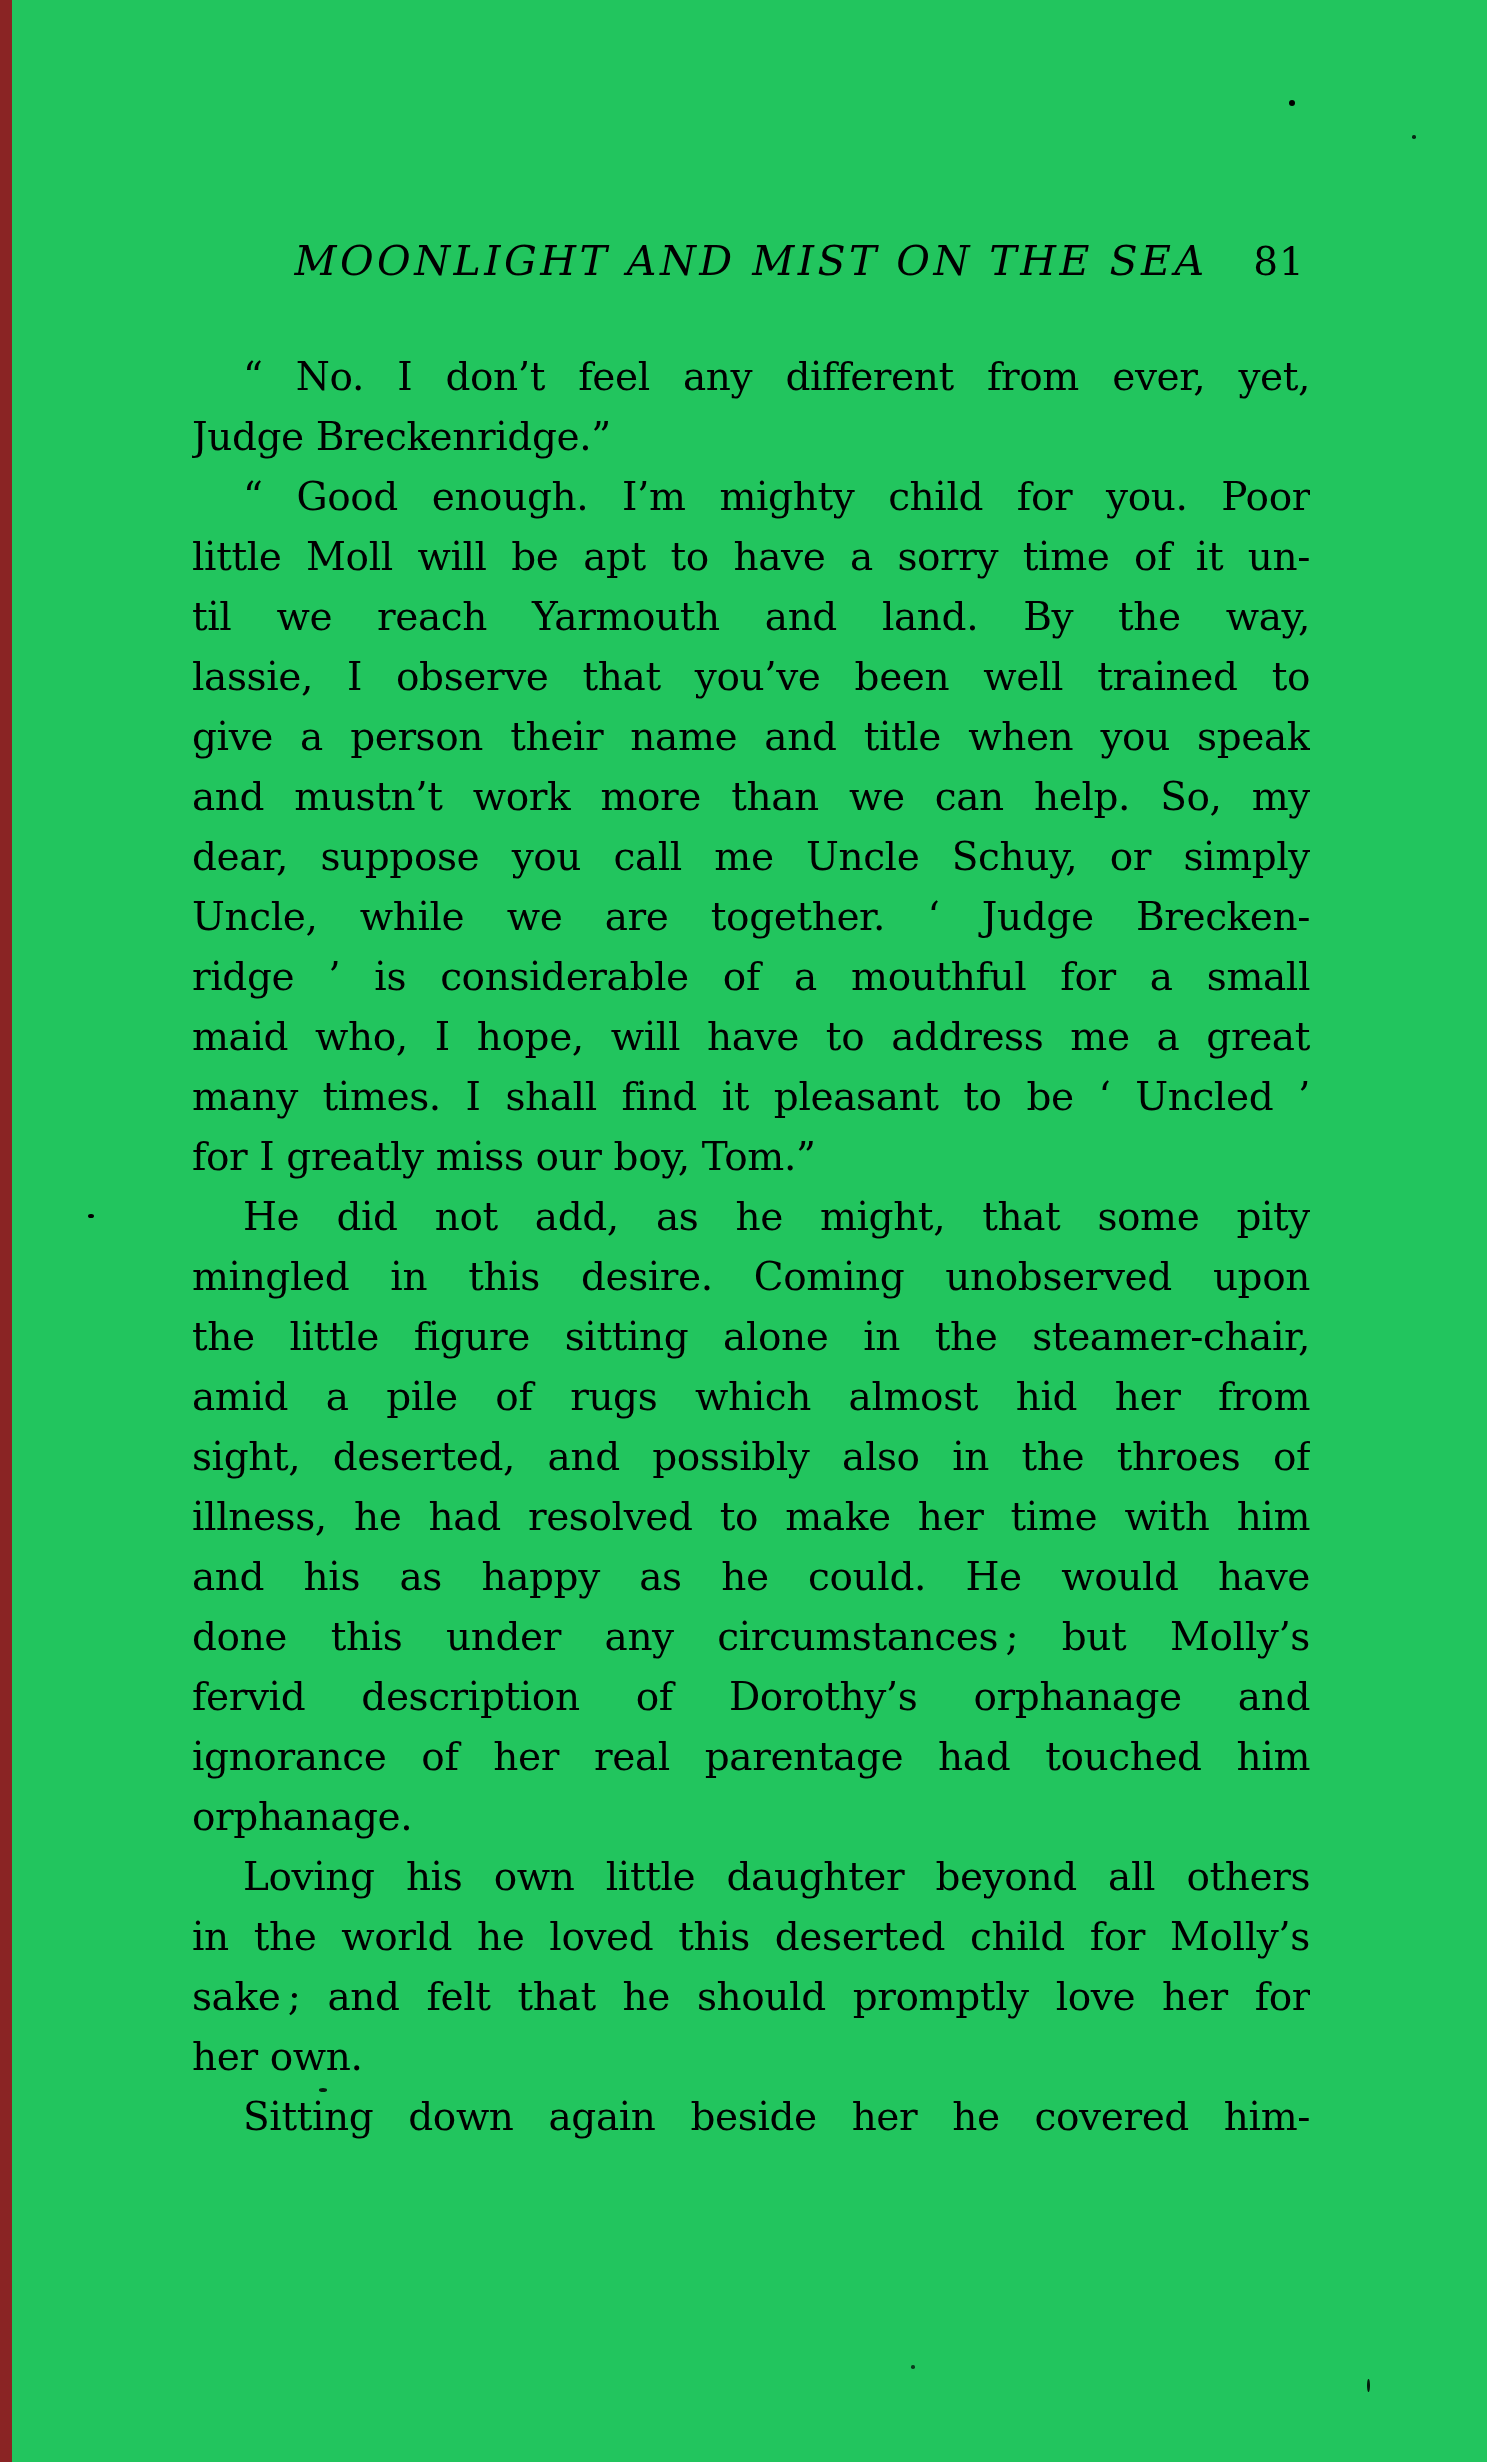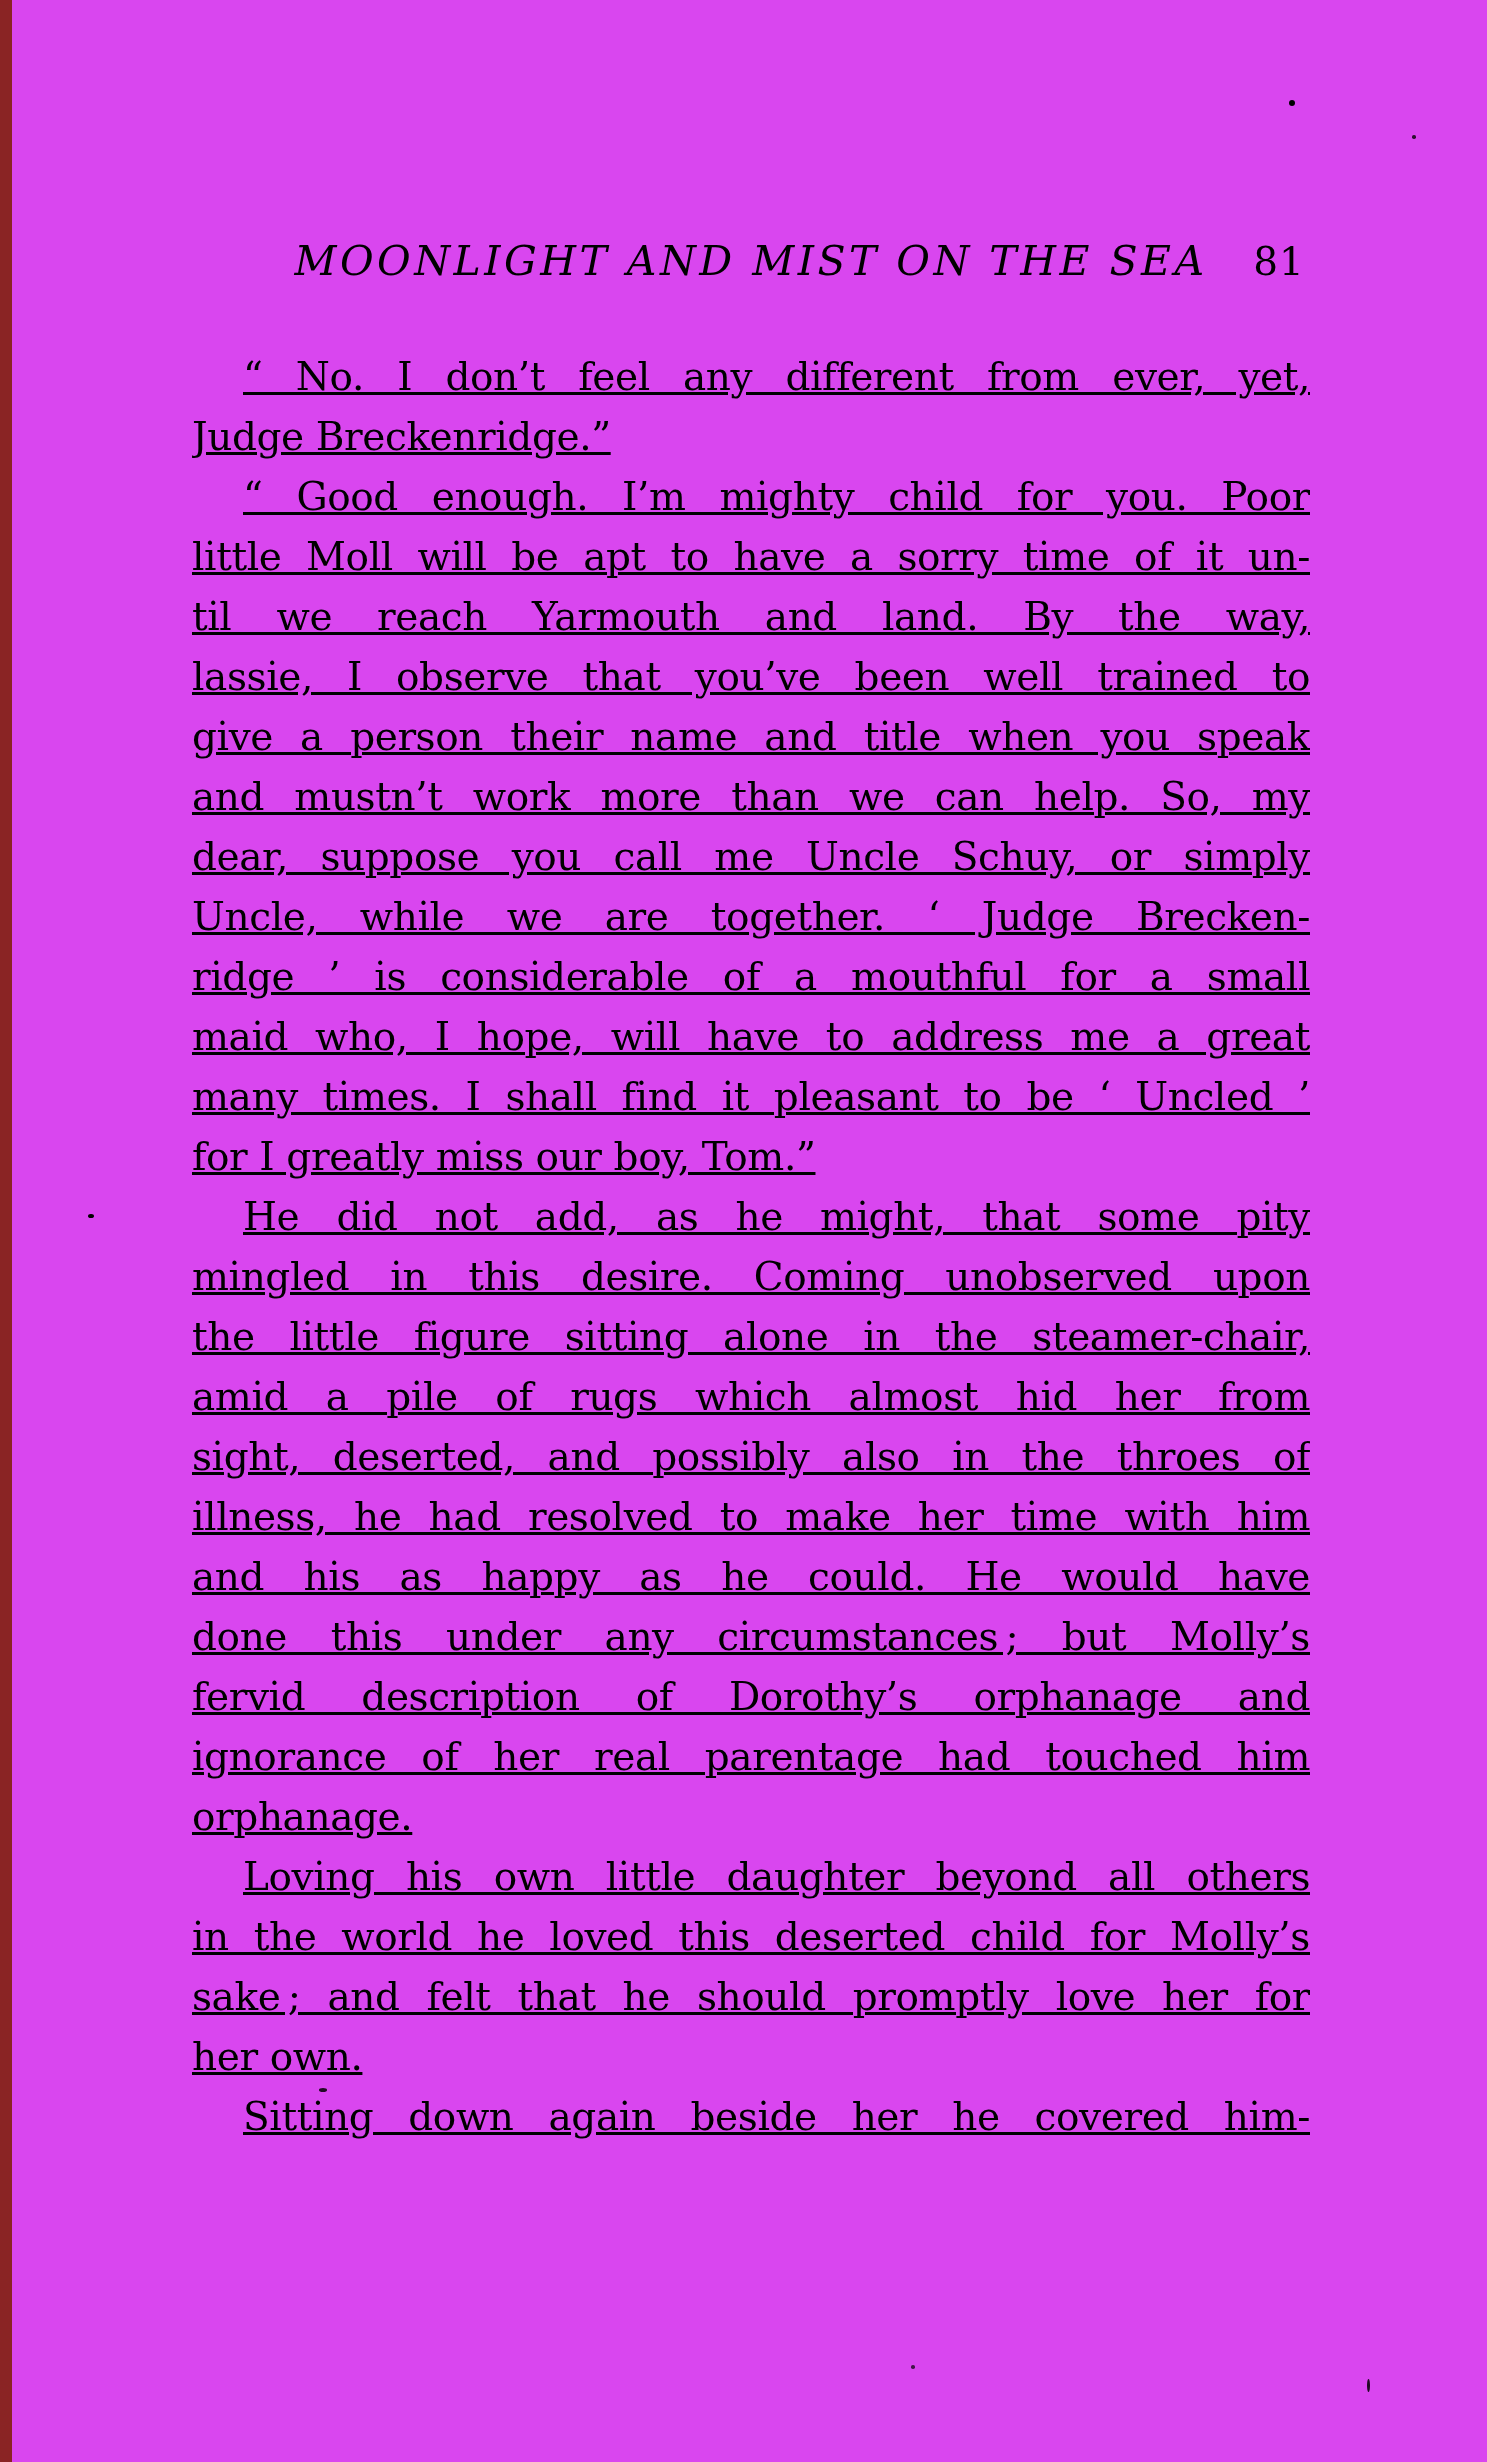--- a/index.html
+++ b/index.html
@@ -54,38 +54,37 @@
     width: 1118px;
     font-size: 39px;
     line-height: 60px;
     letter-spacing: -0.4px;
   }
   .line {
     text-align: justify;
     text-align-last: left;
     overflow: hidden;
     max-height: 60px;
-    text-decoration: underline;
   }
   .line.j {
     text-align-last: justify;
   }
   .line.ind {
     text-indent: 51px;
   }
   .speck {
     position: absolute;
     background: #000000;
     border-radius: 50%;
   }
 </style>
 </head>
 <body>
 
-<div class="page" style="background: #d946ef; color: rgb(0, 0, 0);">
+<div class="page" style="background: #22c55e; color: rgb(0, 0, 0);">
   <div class="spine" style="background: rgb(138, 36, 36);"></div>
 
   <div class="running-header">
     <span class="header-title">MOONLIGHT AND MIST ON THE SEA</span>
     <span class="header-pagenum">81</span>
   </div>
 
   <div class="body-text">
       <div class="line j ind">“ No.  I don’t feel any different from ever, yet,</div>
       <div class="line">Judge Breckenridge.”</div>

